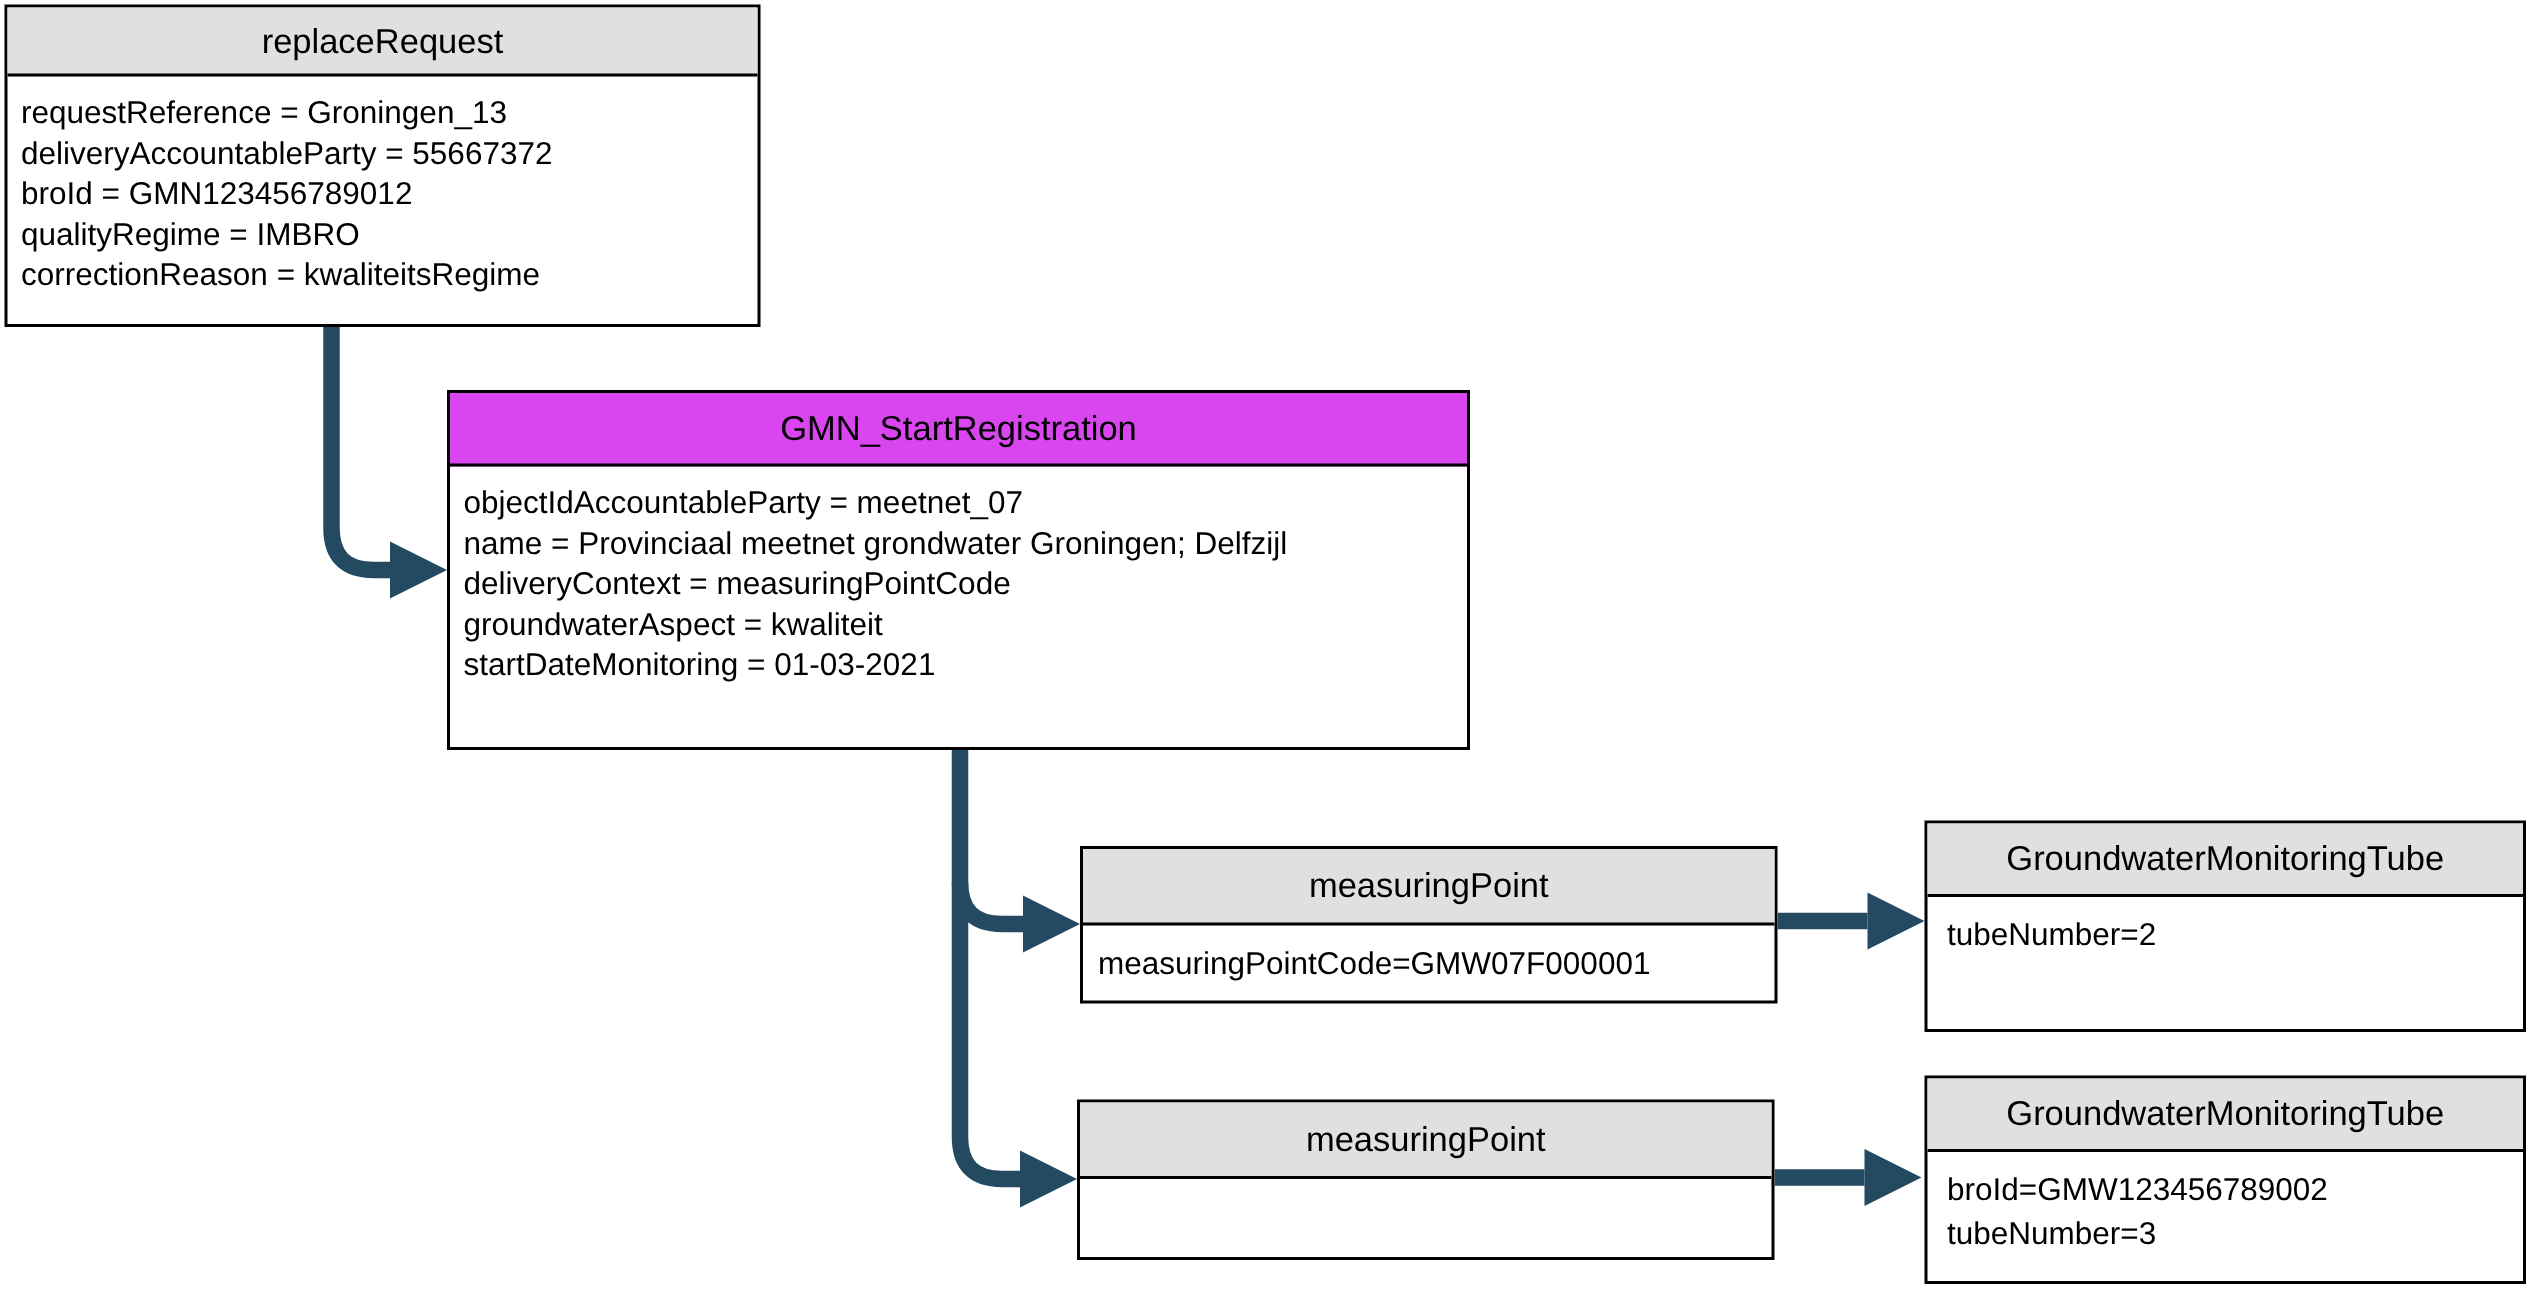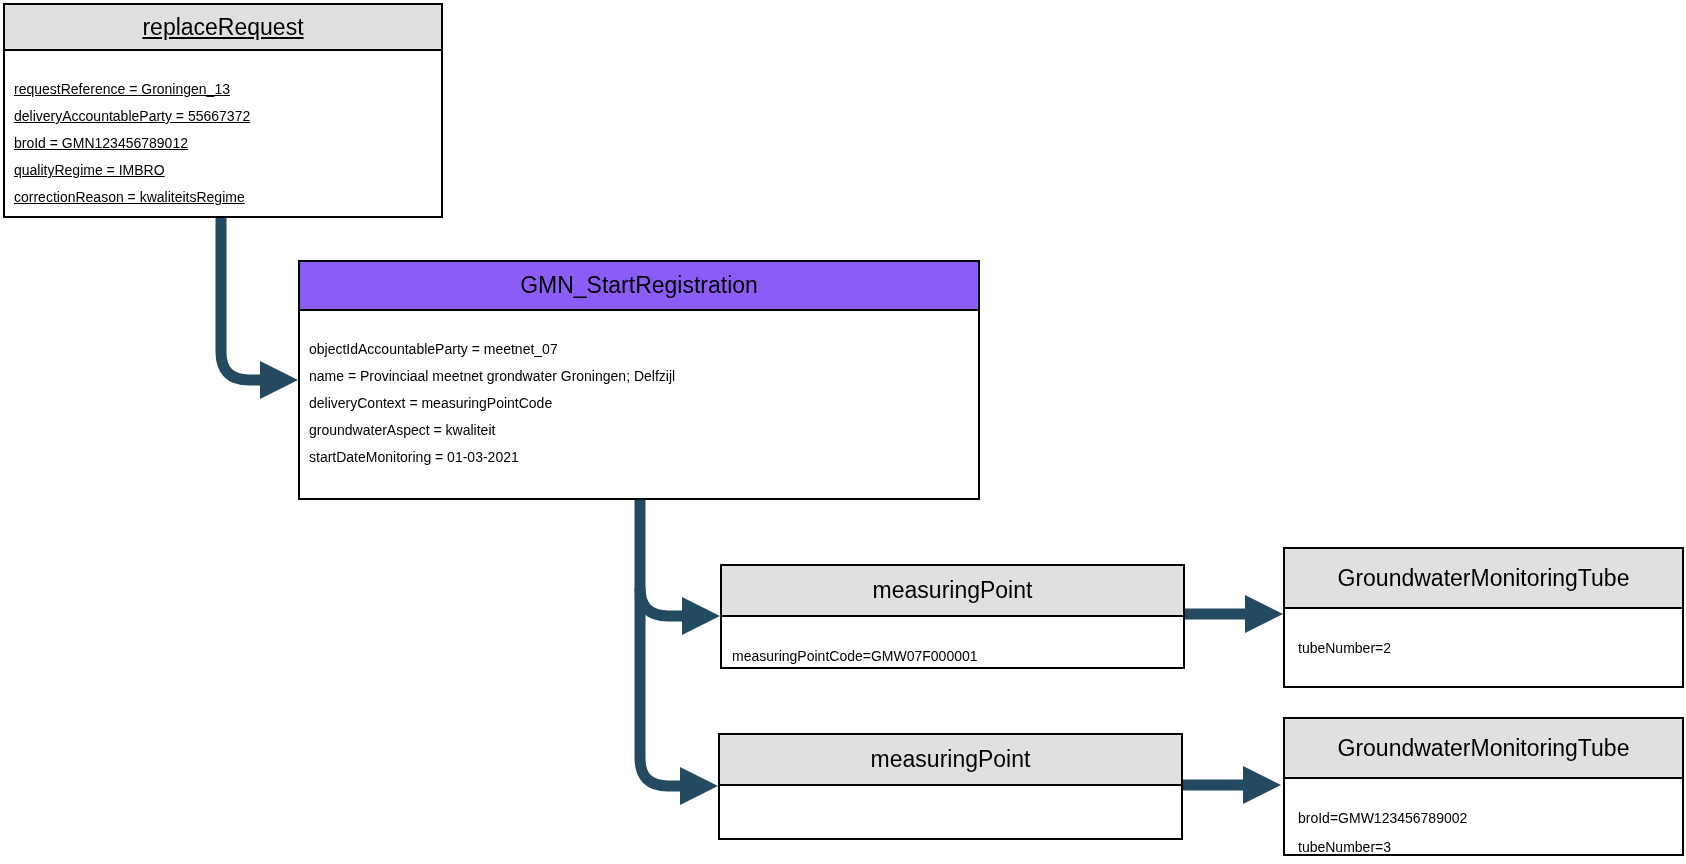--- a/index.html
+++ b/index.html
@@ -10,36 +10,36 @@
   .node {
     position:absolute; border:2px solid #000000; background:#ffffff;
     box-sizing:border-box;
   }
   .node-header {
     background:#E0E0E0; border-bottom:2px solid #000000;
     display:flex; align-items:center; justify-content:center;
     font-size:23px; white-space:nowrap; box-sizing:border-box;
   }
   .node-body {
-    font-size:14px; line-height:27px; padding:11px 8px 8px 9px;
-    white-space:nowrap; box-sizing:border-box;margin-top:14px;
+    font-size:21px; line-height:27px; padding:11px 8px 8px 9px;
+    white-space:nowrap; box-sizing:border-box;
   }
   
-  #node-replace-request       { left:3px;    top:3px;   width:440px; height:215px;text-decoration:underline; }
+  #node-replace-request       { left:3px;    top:3px;   width:504px; height:215px; }
   #node-replace-request .node-header { height:46px; }
   #node-gmn-start-registration{ left:298px;  top:260px; width:682px; height:240px; }
   #node-gmn-start-registration .node-header { height:49px; }
   #node-measuring-point-1     { left:720px;  top:564px; width:465px; height:105px; }
   #node-measuring-point-2     { left:718px;  top:733px; width:465px; height:107px; }
   #node-measuring-point-1 .node-header,
   #node-measuring-point-2 .node-header { height:51px; }
   #node-tube-1                { left:1283px; top:547px; width:401px; height:141px; }
   #node-tube-2                { left:1283px; top:717px; width:401px; height:139px; }
   #node-tube-1 .node-header,
-  #node-tube-2 .node-header   { height:60px; }
+  #node-tube-2 .node-header   { height:49px; }
   #node-tube-1 .node-body,
   #node-tube-2 .node-body     { padding-left:13px; line-height:29px; }
   #node-measuring-point-1 .node-body,
   #node-measuring-point-2 .node-body { padding-top:12px; padding-left:10px; }
 
   .edge-layer { position:absolute; left:0; top:0; width:1686px; height:864px; pointer-events:none; }
   .connector-line { fill:none; stroke-width:11px; }
 </style>
 </head>
 <body>
@@ -69,21 +69,21 @@
     <div class="node-body">
         <div>requestReference = Groningen_13</div>
         <div>deliveryAccountableParty = 55667372</div>
         <div>broId = GMN123456789012</div>
         <div>qualityRegime = IMBRO</div>
         <div>correctionReason = kwaliteitsRegime</div>
       </div>
   </div>
 
   <div class="node" id="node-gmn-start-registration">
-    <div class="node-header" style="background: #8b5cf6;">GMN_StartRegistration</div>
+    <div class="node-header" style="background: #d946ef;">GMN_StartRegistration</div>
     <div class="node-body">
         <div>objectIdAccountableParty = meetnet_07</div>
         <div>name = Provinciaal meetnet grondwater Groningen; Delfzijl</div>
         <div>deliveryContext = measuringPointCode</div>
         <div>groundwaterAspect = kwaliteit</div>
         <div>startDateMonitoring = 01-03-2021</div>
       </div>
   </div>
 
   <div class="node" id="node-measuring-point-1">

